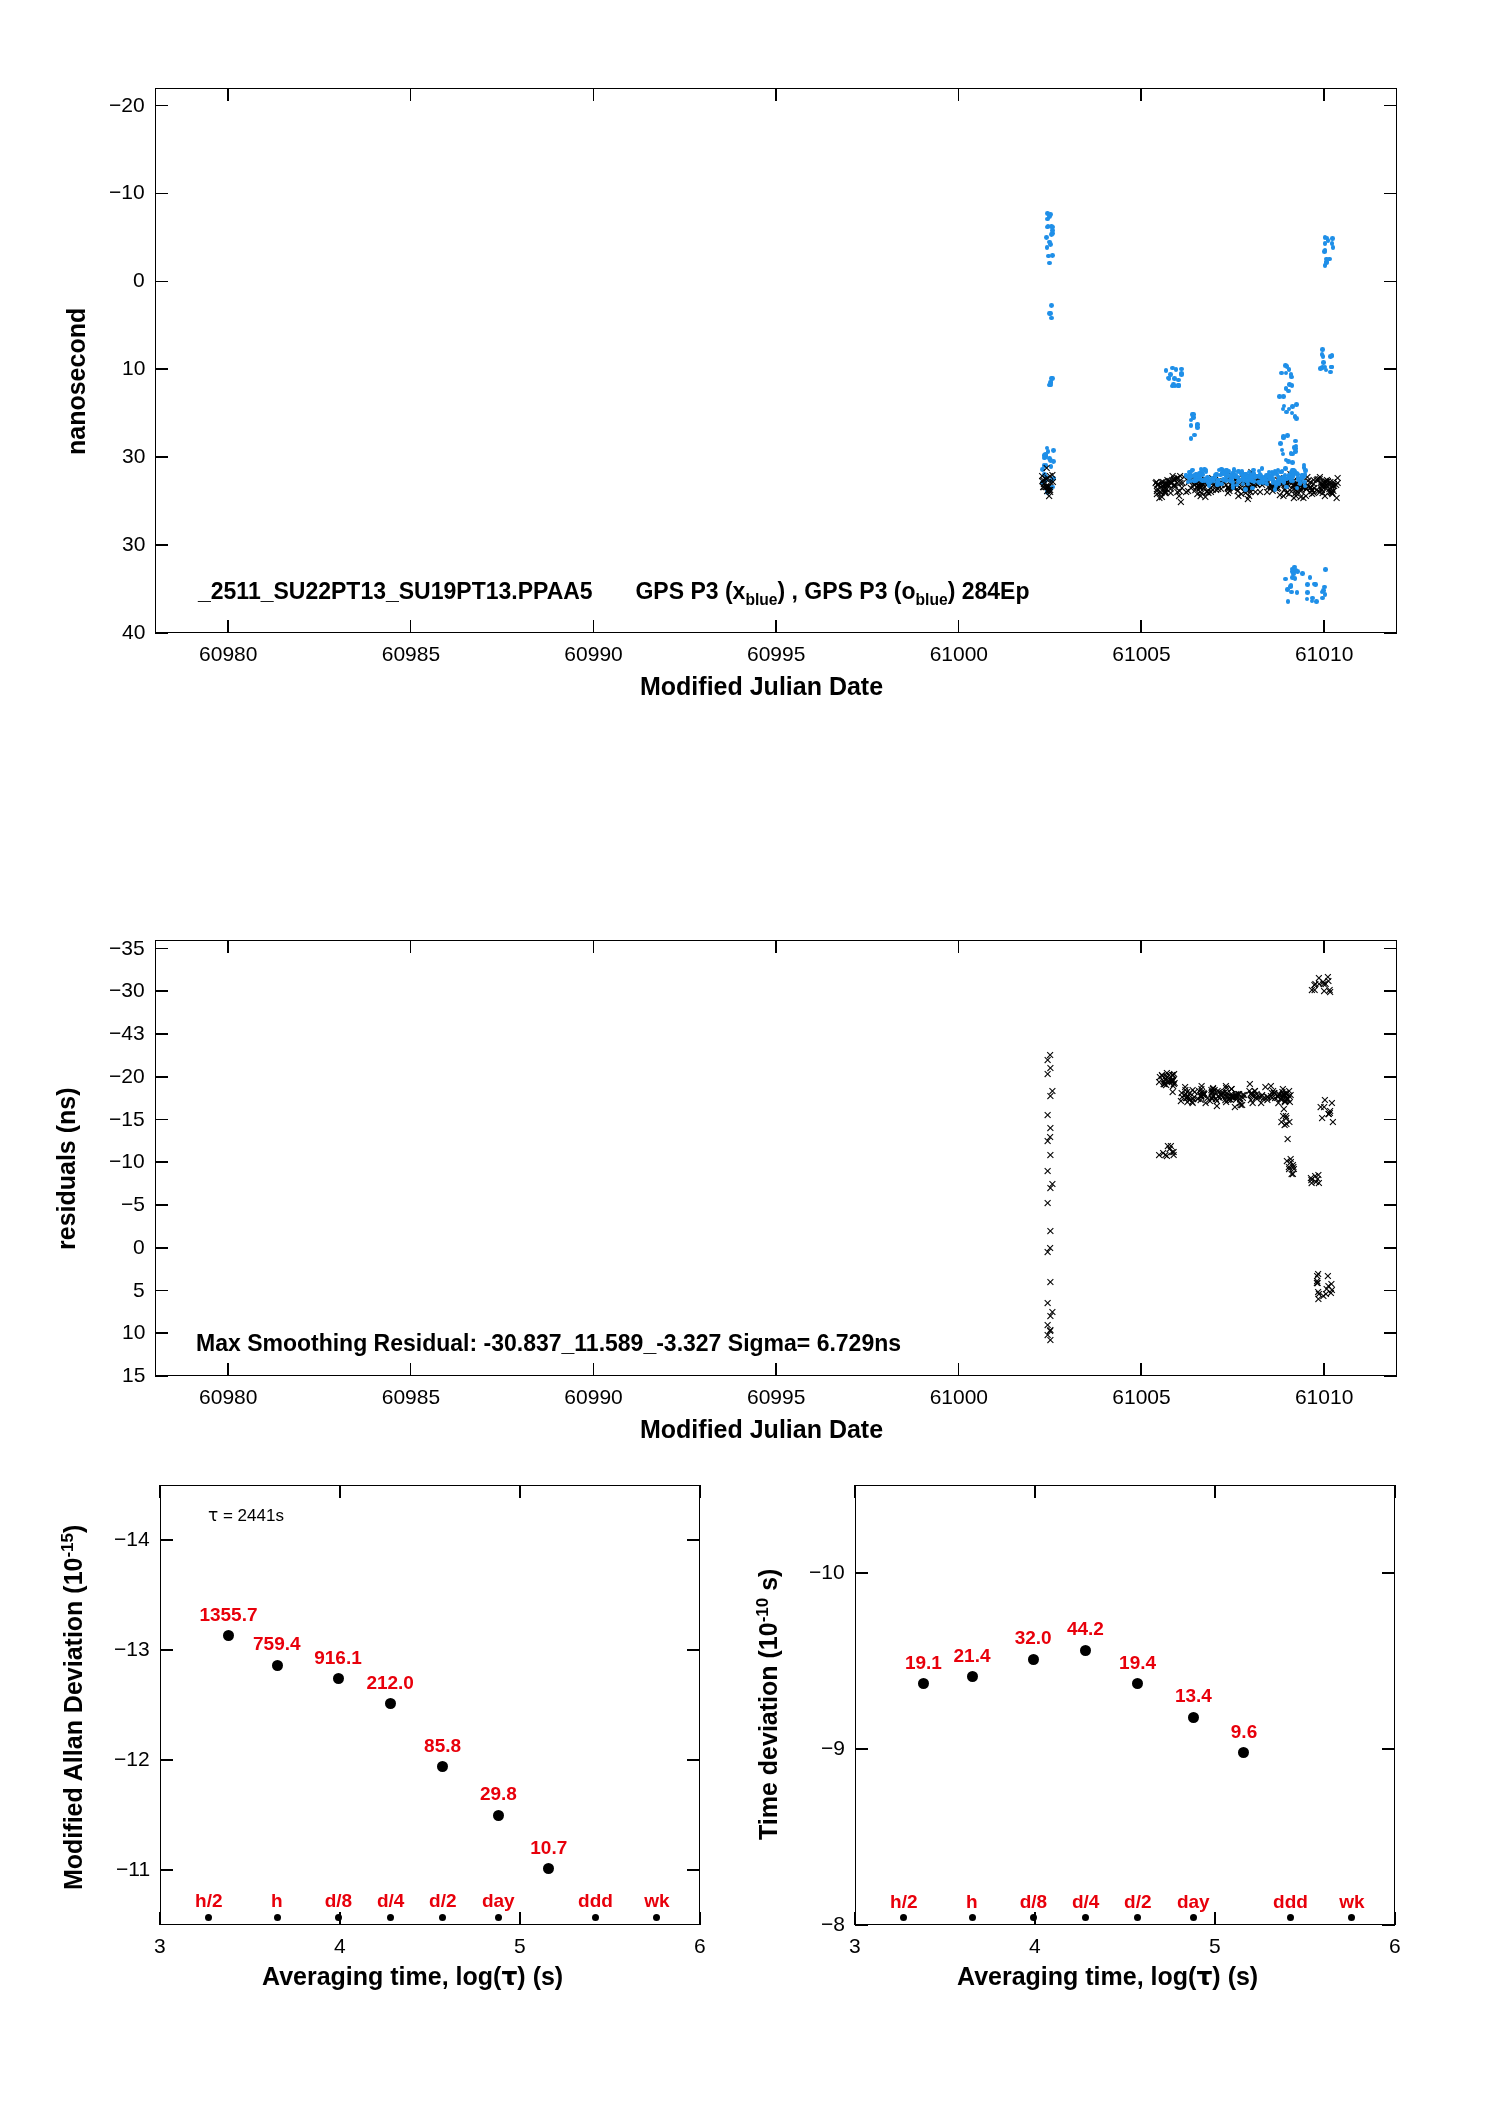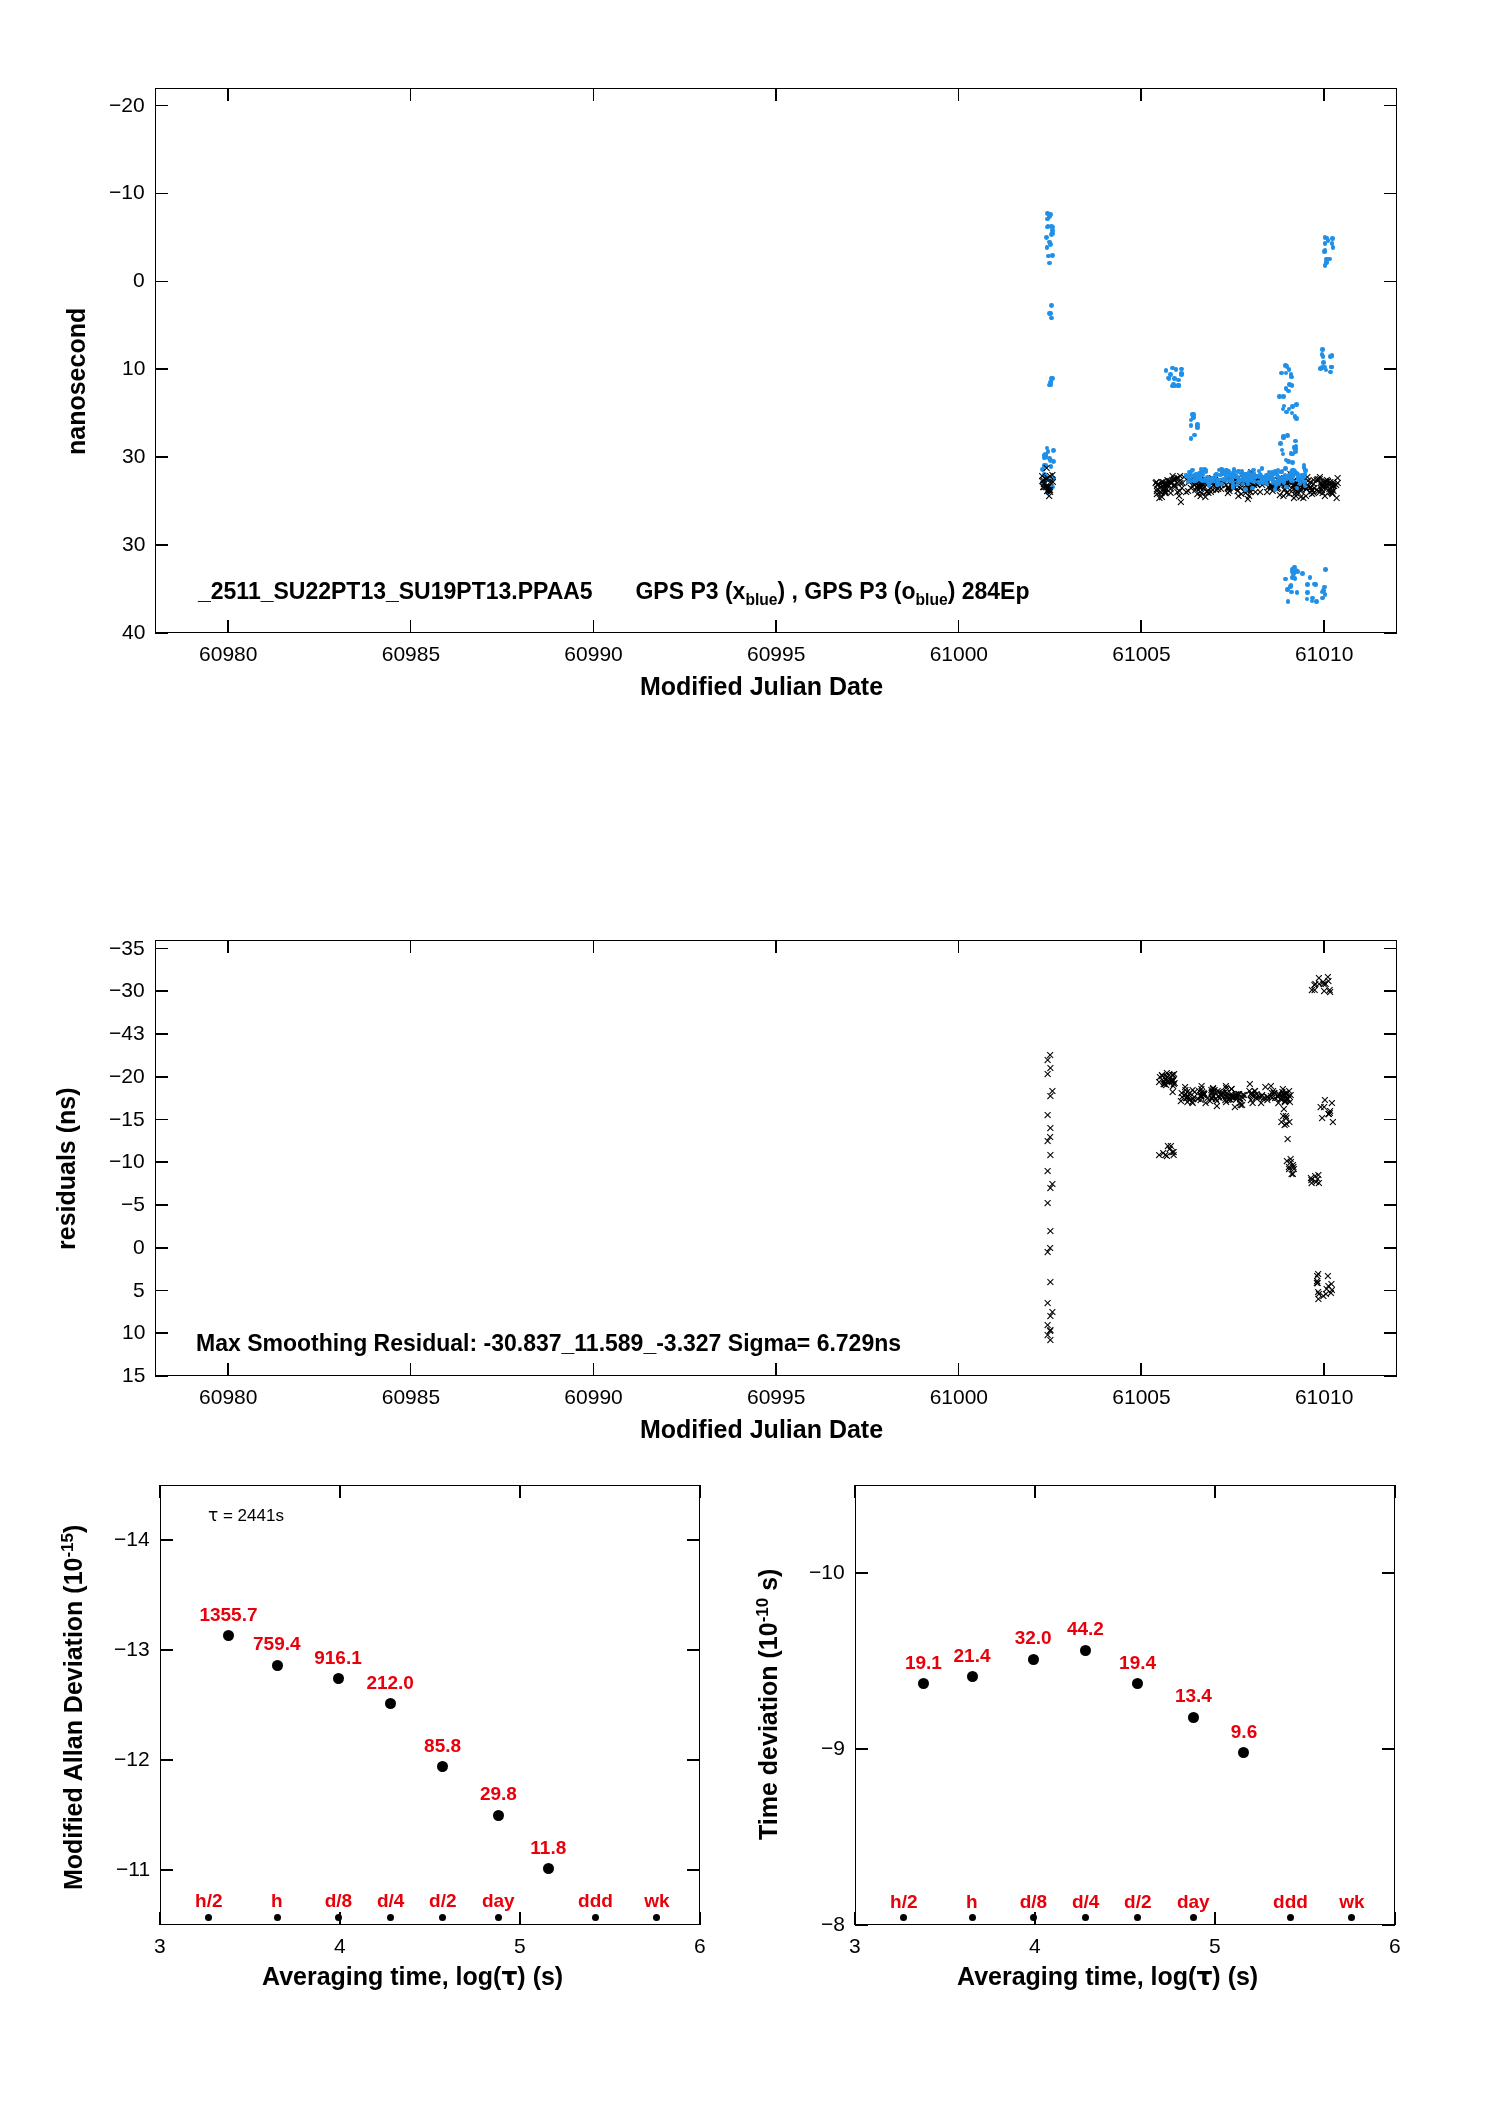--- a/index.html
+++ b/index.html
@@ -1220,21 +1220,21 @@
     <div class="redlab" style="left: 253px; top: 1633.4px;">759.4</div>
     <div class="bigdot" style="left:332.70000000000005px;top:1673.1px;"></div>
     <div class="redlab" style="left: 314.2px; top: 1646.6px;">916.1</div>
     <div class="bigdot" style="left:384.90000000000003px;top:1698.4px;"></div>
     <div class="redlab" style="left: 366.4px; top: 1671.9px;">212.0</div>
     <div class="bigdot" style="left:437.1px;top:1761.1000000000001px;"></div>
     <div class="redlab" style="left: 424.1px; top: 1734.6px;">85.8</div>
     <div class="bigdot" style="left:492.9px;top:1809.5px;"></div>
     <div class="redlab" style="left: 479.9px; top: 1783px;">29.8</div>
     <div class="bigdot" style="left:543.3000000000001px;top:1863.4px;"></div>
-    <div class="redlab" style="left: 530.3px; top: 1836.9px;">11.8</div>
+    <div class="redlab" style="left: 530.3px; top: 1836.9px;">10.7</div>
     <div class="tick" style="left:854.2px;top:1912px;width:1.6px;height:13px;"></div>
     <div class="tick" style="left:854.2px;top:1485px;width:1.6px;height:13px;"></div>
     <div class="ticklabel" style="left: 849px; top: 1934px; font-size: 21px;">3</div>
     <div class="tick" style="left:1034.2px;top:1912px;width:1.6px;height:13px;"></div>
     <div class="tick" style="left:1034.2px;top:1485px;width:1.6px;height:13px;"></div>
     <div class="ticklabel" style="left: 1029px; top: 1934px; font-size: 21px;">4</div>
     <div class="tick" style="left:1214.2px;top:1912px;width:1.6px;height:13px;"></div>
     <div class="tick" style="left:1214.2px;top:1485px;width:1.6px;height:13px;"></div>
     <div class="ticklabel" style="left: 1209px; top: 1934px; font-size: 21px;">5</div>
     <div class="tick" style="left:1394.2px;top:1912px;width:1.6px;height:13px;"></div>

